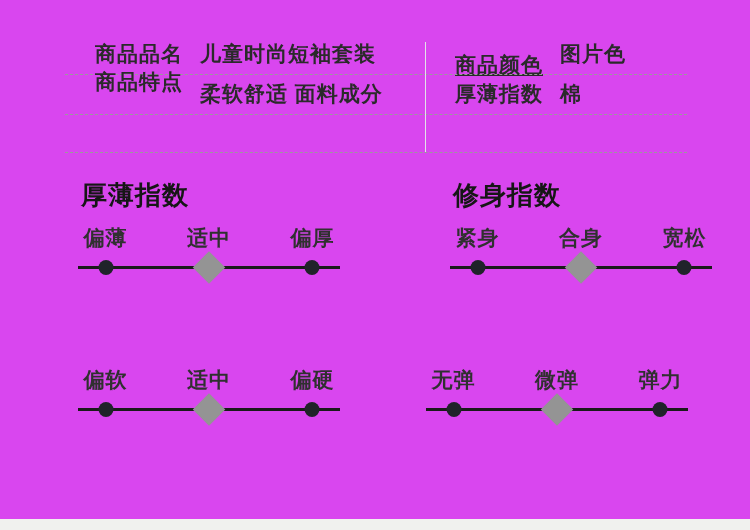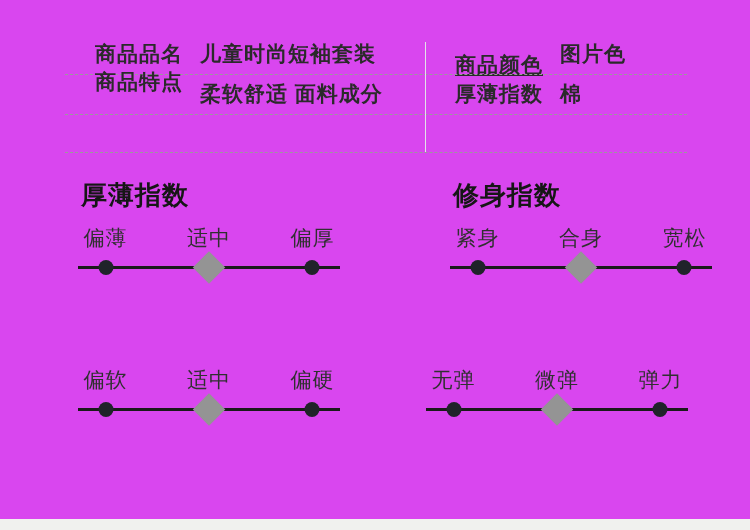--- a/index.html
+++ b/index.html
@@ -47,21 +47,21 @@
     letter-spacing:1px;
     white-space:nowrap;
     color:#161616;
   }
   .scale-label{
     position:absolute;
     top:44px;
     transform:translateX(-50%);
     font-size:21px;
     line-height:21px;
-    font-weight:400;
+    font-weight:700;
     letter-spacing:1px;
     white-space:nowrap;
     color:#303030;
   }
   .pos-left{left:10.5%;}
   .pos-mid{left:50%;}
   .pos-right{left:89.5%;}
   .track{
     position:absolute;
     left:0;right:0;top:83px;

